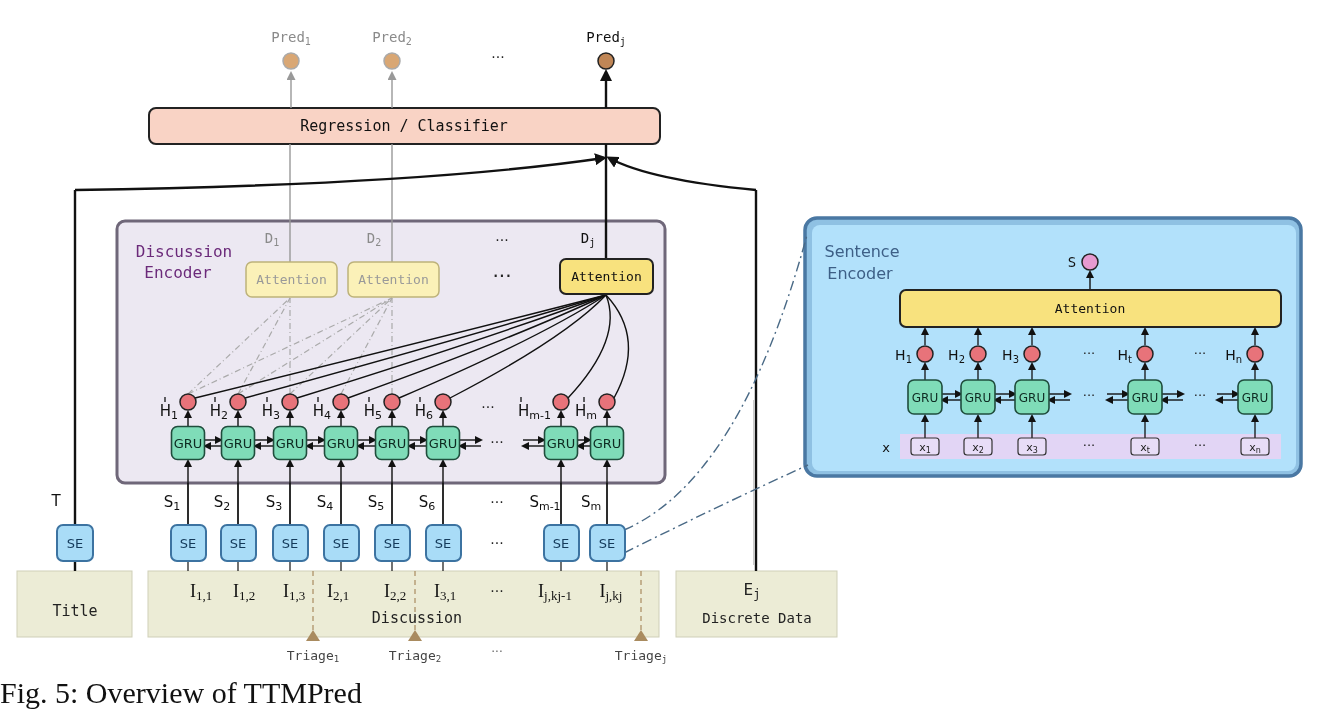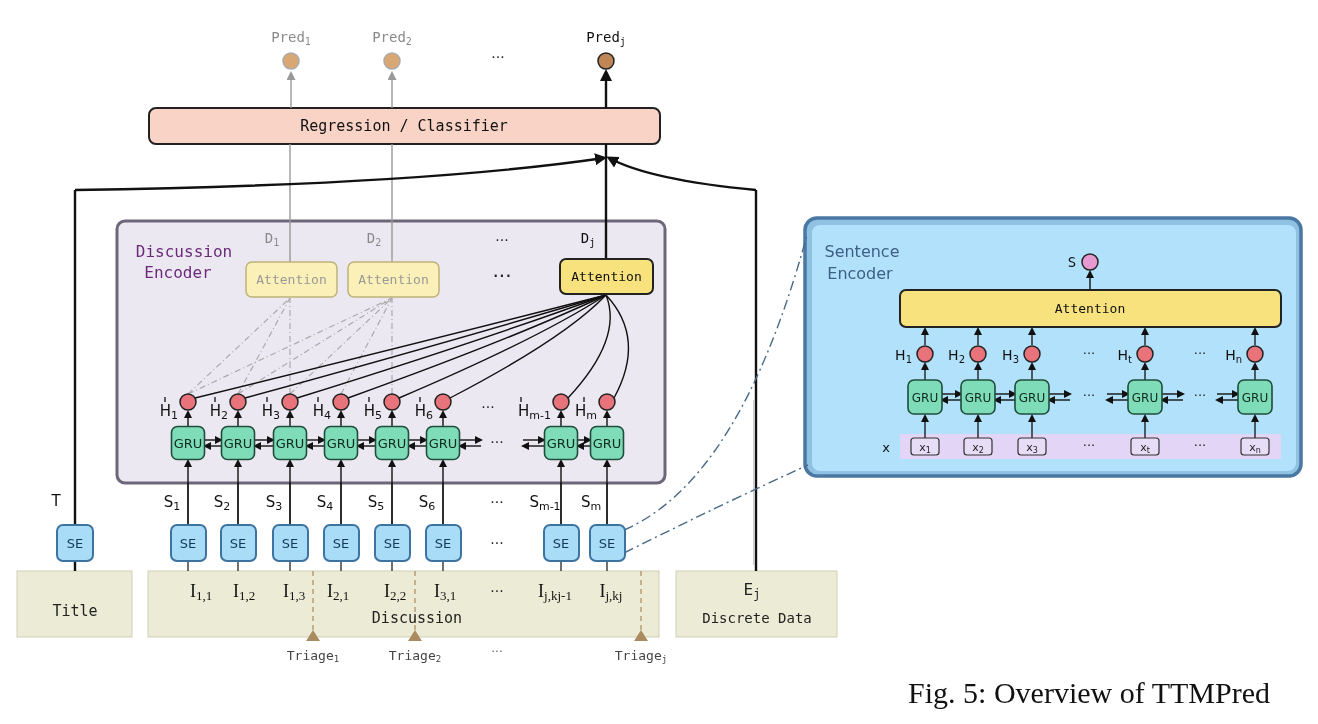--- a/index.html
+++ b/index.html
@@ -1,18 +1,18 @@
 <!DOCTYPE html>
 <html><head>
 <meta charset="utf-8">
 <style>
   html, body { margin:0; padding:0; background:#ffffff; }
   body { width:1318px; height:724px; position:relative; overflow:hidden; font-family:"DejaVu Sans Mono", monospace; }
   svg { position:absolute; left:0; top:0; }
-  #caption { position:absolute; left:0; width:1270px; top:676px; text-align:right; font-family:"Liberation Serif", serif; font-size:30px; color:#111; }
+  #caption { position:absolute; left:0; width:1270px; top:676px; text-align:left; font-family:"Liberation Serif", serif; font-size:30px; color:#111; }
 </style>
 </head>
 <body>
 
 <svg id="diagram" width="1318" height="724" viewBox="0 0 1318 724" xmlns="http://www.w3.org/2000/svg">
   <defs>
     <marker id="arrowBlack" markerWidth="8" markerHeight="8" refX="6" refY="4" orient="auto" markerUnits="userSpaceOnUse">
       <path d="M0,0 L8,4 L0,8 Z" fill="#111"></path>
     </marker>
     <marker id="arrowBig" markerWidth="12" markerHeight="12" refX="9" refY="6" orient="auto" markerUnits="userSpaceOnUse">

